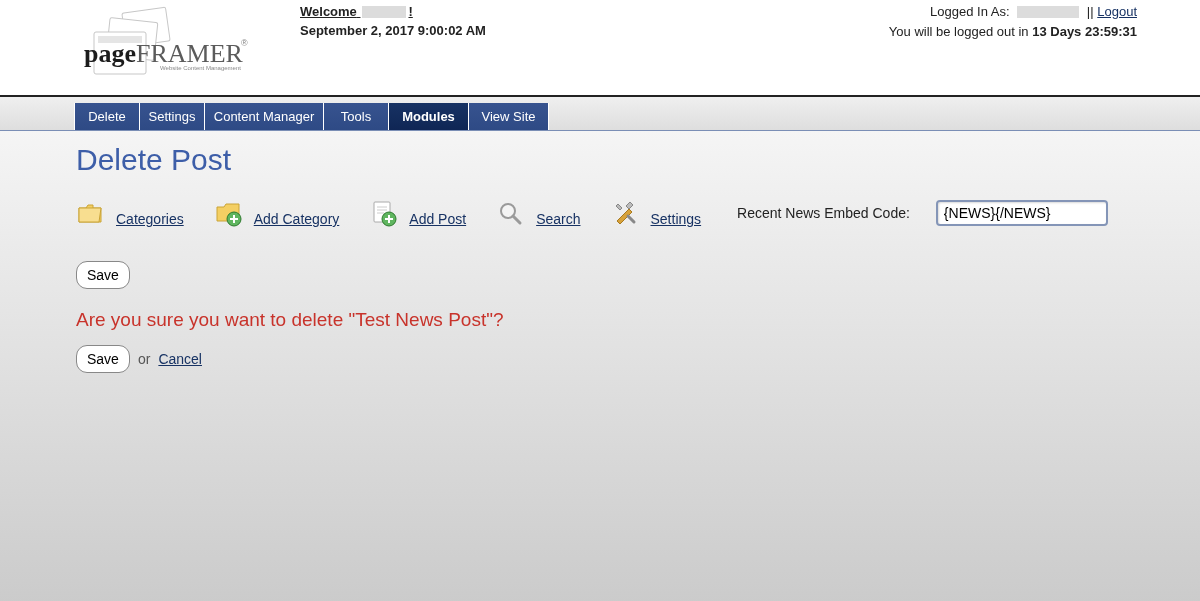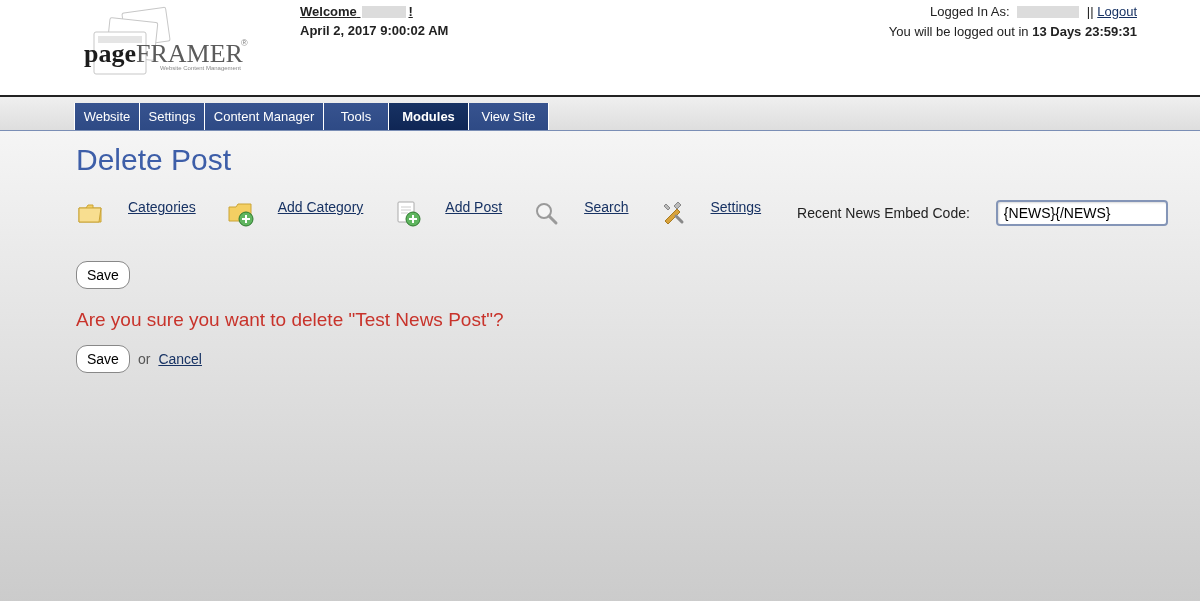--- a/index.html
+++ b/index.html
@@ -21,21 +21,21 @@
   .nav-wrap{border-top:2px solid #222;border-bottom:1px solid #7a8eb5;background:linear-gradient(#efefef,#dedede);height:33px;}
   .nav{display:flex;position:relative;left:74px;top:6px;height:27px;}
   .nav-item{color:#fff;font-size:13px;display:flex;align-items:center;justify-content:center;border-right:1px solid #fff;background:linear-gradient(var(--nav-blue),#2e4a85);cursor:pointer;}
   .nav-item.active{background:linear-gradient(var(--nav-blue-dark),#0f2655);font-weight:bold;}
   .nav-item.first{border-left:1px solid #fff;}
   
   .content{background:linear-gradient(var(--body-grad-top),var(--body-grad-bot));min-height:466px;padding:0 0 40px 0;border-top:0;}
   .inner{margin-left:76px;padding-top:12px;}
   h1.page-title{color:#3d5ea8;font-weight:normal;font-size:30px;margin:0 0 22px 0;}
   .toolbar{display:flex;align-items:center;gap:8px;margin-bottom:34px;}
-  .tool{display:flex;align-items:flex-start;gap:24px;margin-right:22px;}
+  .tool{display:flex;align-items:flex-end;gap:12px;margin-right:22px;}
   .tool a{color:#173263;font-size:14px;}
   .embed-label{font-size:14px;color:#222;margin-left:6px;margin-right:18px;}
   .embed-input{border:2px solid #8495b7;border-radius:4px;height:22px;width:156px;padding:0 6px;font-size:14px;box-shadow:inset 1px 1px 2px rgba(0,0,0,.15);}
   .btn{background:#fff;border:1px solid #888;border-radius:11px;padding:5px 10px;font-size:14px;cursor:pointer;}
   .save-row-1{margin-bottom:20px;}
   .confirm{color:#c8332b;font-size:19px;margin:0 0 14px 0;}
   .save-row-2{display:flex;align-items:center;gap:8px;font-size:14px;}
   .save-row-2 .or{color:#555;}
   .save-row-2 a{color:#173263;}
   
@@ -60,37 +60,37 @@
         </text>
         <text x="82" y="64" font-size="6" fill="#888">Website Content Management</text>
         <text x="163" y="40" font-size="9" fill="#888">®</text>
       </svg>
     </div>
     <div class="welcome-block">
       <div class="welcome-line">
         <span>Welcome</span>
         <span class="redact"></span><span>!</span>
       </div>
-      <div class="date-line">April 2, 2017 9:00:02 AM</div>
+      <div class="date-line">September 2, 2017 9:00:02 AM</div>
     </div>
     <div class="right-block">
       <div>
         <span>Logged In As:</span>
         <span class="redact-r"></span>
         <span> || </span><a href="#">Logout</a>
       </div>
       <div class="countdown">
         <span>You will be logged out in </span><b>13 Days 23:59:31</b>
       </div>
     </div>
   </div>
 
   <div class="nav-wrap">
     <div class="nav" id="nav">
-        <div class="nav-item first" style="width: 64px;">Website</div>
+        <div class="nav-item first" style="width: 64px;">Delete</div>
         <div class="nav-item" style="width: 64px;">Settings</div>
         <div class="nav-item" style="width: 118px;">Content Manager</div>
         <div class="nav-item" style="width: 64px;">Tools</div>
         <div class="nav-item active" style="width: 79px;">Modules</div>
         <div class="nav-item" style="width: 79px;">View Site</div>
       </div>
   </div>
 
   <div class="content">
     <div class="inner">

